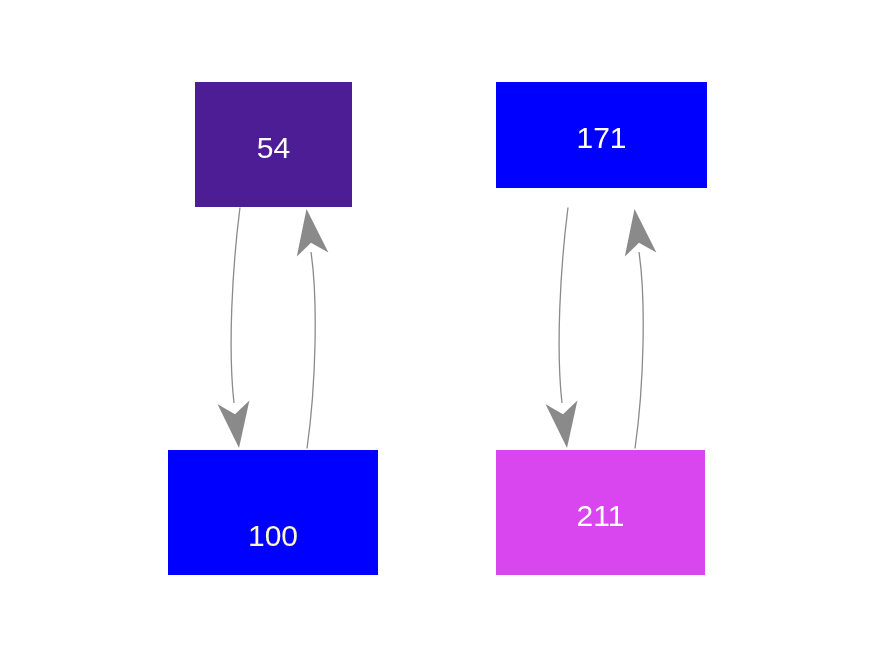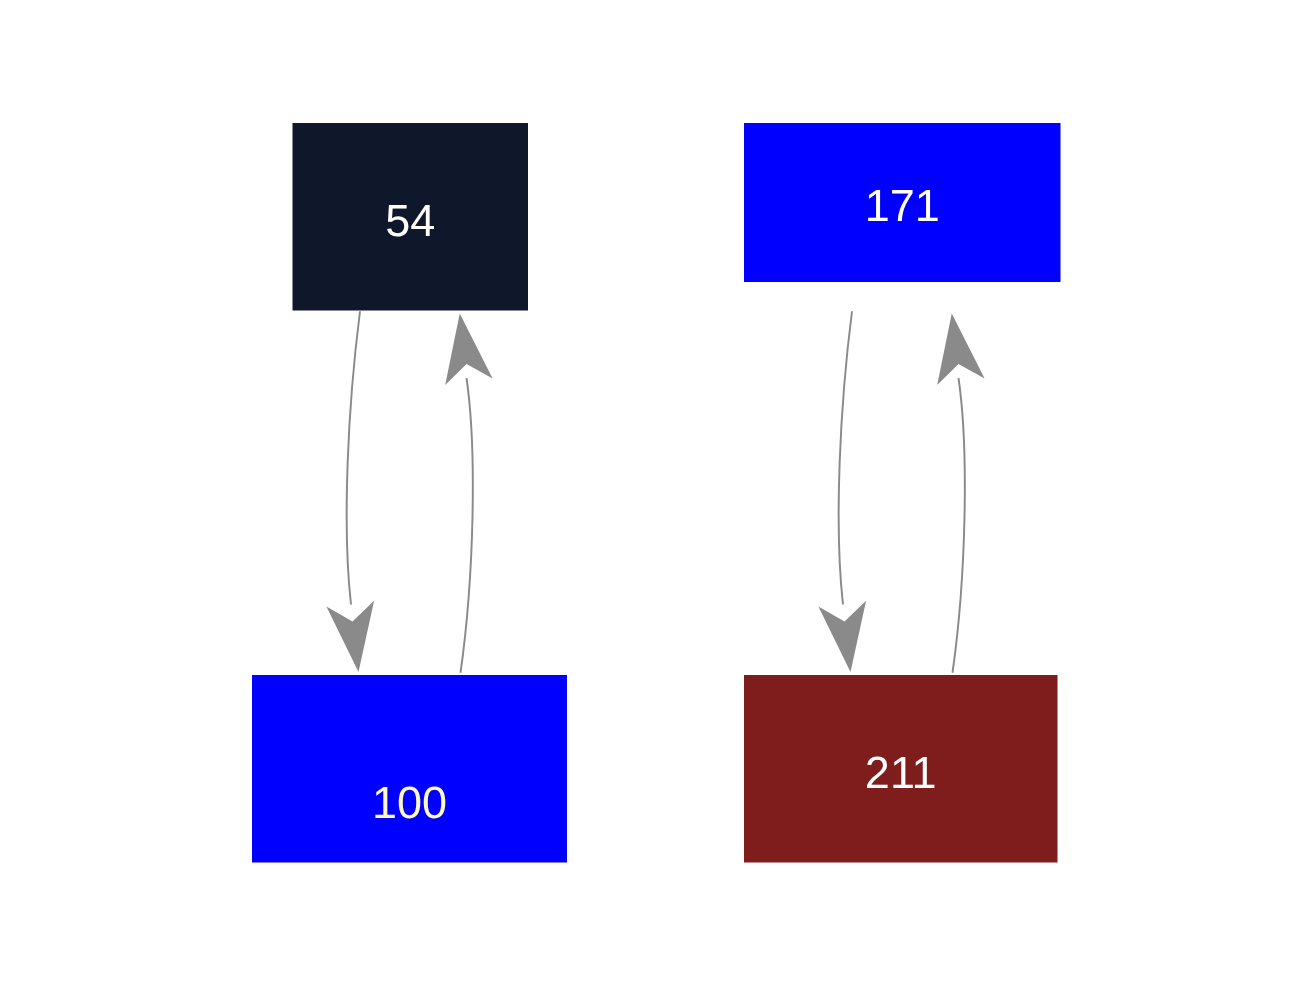--- a/index.html
+++ b/index.html
@@ -52,29 +52,29 @@
     <path d="M 307,448.5 C 316,385 318,300 311,252" fill="none" stroke-width="1.3" stroke="#8a8a8a"></path>
     <polygon points="306.5,209 296.8,256.6 311,242.7 328.4,252.4" fill="#8a8a8a"></polygon>
 
     <path d="M 568,207.5 C 560,270 556,350 562,403" fill="none" stroke-width="1.3" stroke="#8a8a8a"></path>
     <polygon points="567,448 545.6,404.3 563,414.3 577.4,400.5" fill="#8a8a8a"></polygon>
 
     <path d="M 635,448.5 C 644,385 646,300 639,252" fill="none" stroke-width="1.3" stroke="#8a8a8a"></path>
     <polygon points="634.5,209 624.8,256.6 639,242.7 656.4,252.4" fill="#8a8a8a"></polygon>
   </svg>
 
-  <div class="node node-top-left" style="background-color: #0f172a; align-items: center;">
+  <div class="node node-top-left" style="background-color: #4c1d95; align-items: center;">
     <span class="node-label" style="color: rgb(255, 255, 255);">54</span>
   </div>
 
   <div class="node node-top-right" style="background-color: rgb(0, 0, 255);">
     <span class="node-label" style="color: rgb(255, 255, 255);">171</span>
   </div>
 
   <div class="node node-bottom-left" style="background-color: rgb(0, 0, 255);">
     <span class="node-label" style="color: #fef9c3; margin-top: 40px;">100</span>
   </div>
 
-  <div class="node node-bottom-right" style="background-color: #7f1d1d;">
+  <div class="node node-bottom-right" style="background-color: #d946ef;">
     <span class="node-label" style="color: rgb(255, 255, 255);">211</span>
   </div>
 
 </div>
 
 </body></html>

